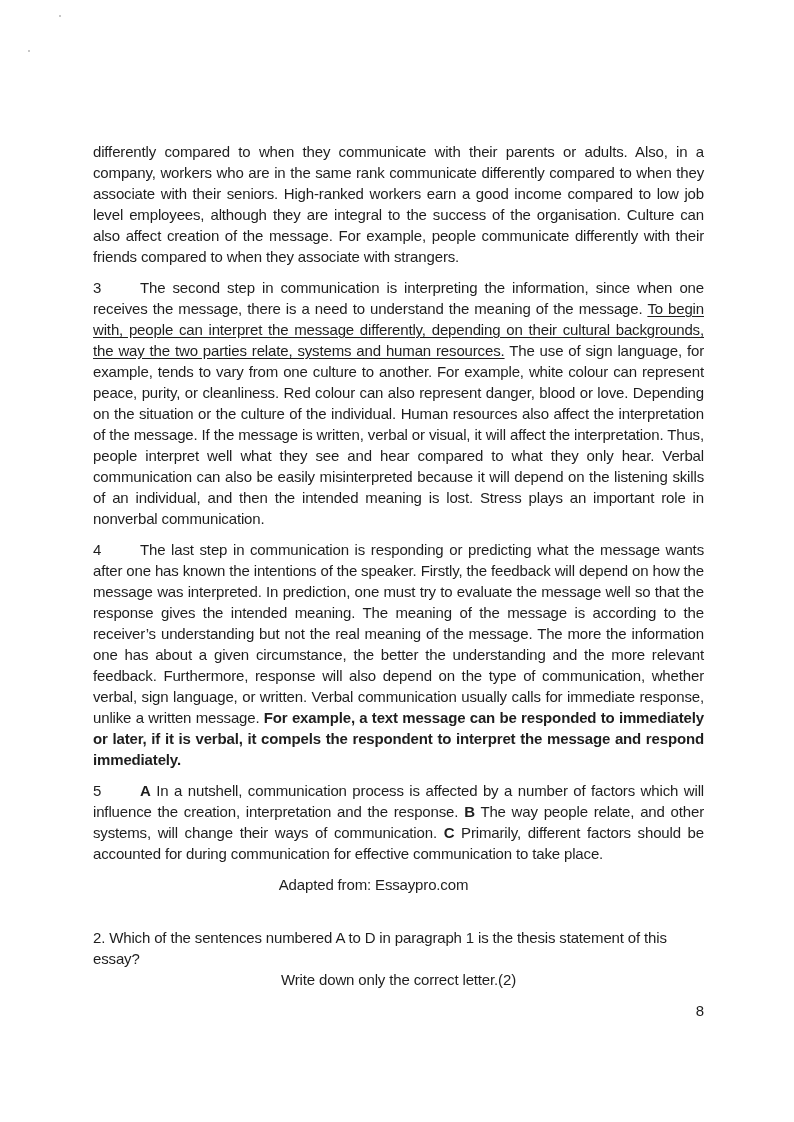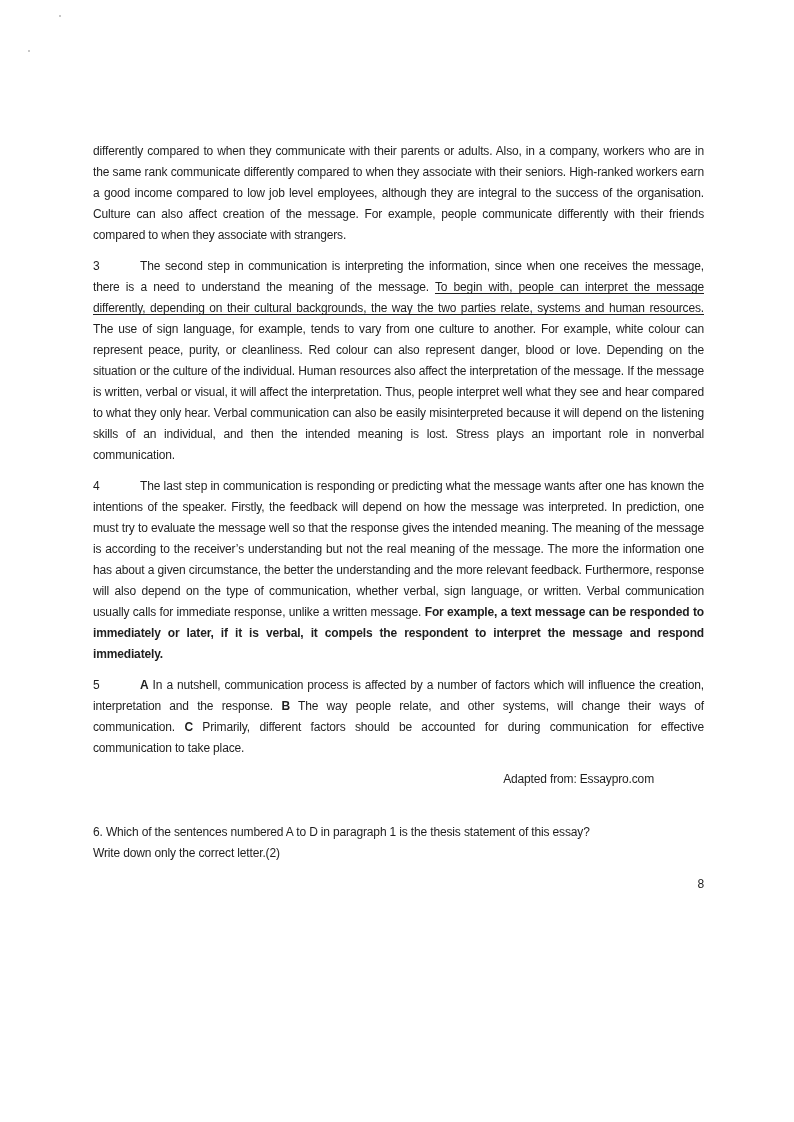--- a/index.html
+++ b/index.html
@@ -20,54 +20,54 @@
       width: 2px;
       height: 2px;
       background: #b5b5b5;
       border-radius: 1px;
     }
     .page-body {
       position: absolute;
       left: 93px;
       top: 141px;
       width: 611px;
-      font-size: 12px;
+      font-size: 15px;
       line-height: 21px;
       letter-spacing: -0.15px;
     }
     .para {
       margin: 0 0 10px 0;
       text-align: justify;
       text-align-last: left;
     }
     .para-num {
       display: inline-block;
       width: 47px;
     }
     .underline {
       text-decoration: underline;
       text-underline-offset: 2px;
     }
     .bold {
       font-weight: bold;
     }
     .source {
-      text-align: right;
+      text-align: center;
       padding-right: 50px;
       margin: 6px 0 0 0;
     }
     .questions {
       margin-top: 32px;
     }
     .q {
       margin: 0 0 10px 0;
     }
     .q-row {
       display: flex;
-      justify-content: flex-start;
+      justify-content: center;
     }
     .page-number {
       text-align: right;
       margin-top: 8px;
     }
   </style>
 </head>
 <body>
 
 <div class="speck" style="left:59px; top:15px;"></div>
@@ -86,21 +86,21 @@
   </p>
 
   <p class="para">
     <span class="para-num">5</span><span class="bold">A</span><span> In a nutshell, communication process is affected by a number of factors which will influence the creation, interpretation and the response. </span><span class="bold">B</span><span> The way people relate, and other systems, will change their ways of communication. </span><span class="bold">C</span><span> Primarily, different factors should be accounted for during communication for effective communication to take place.</span>
   </p>
 
   <p class="source">Adapted from: Essaypro.com</p>
 
   <div class="questions">
     <div class="q">
-      <div>6. Which of the sentences numbered A to D in paragraph 1 is the thesis statement of this essay?</div>
+      <div>2. Which of the sentences numbered A to D in paragraph 1 is the thesis statement of this essay?</div>
       <div class="q-row">
         <span>Write down only the correct letter.</span>
         <span>(2)</span>
       </div>
     </div>
   </div>
 
   <div class="page-number">8</div>
 </div>
 

